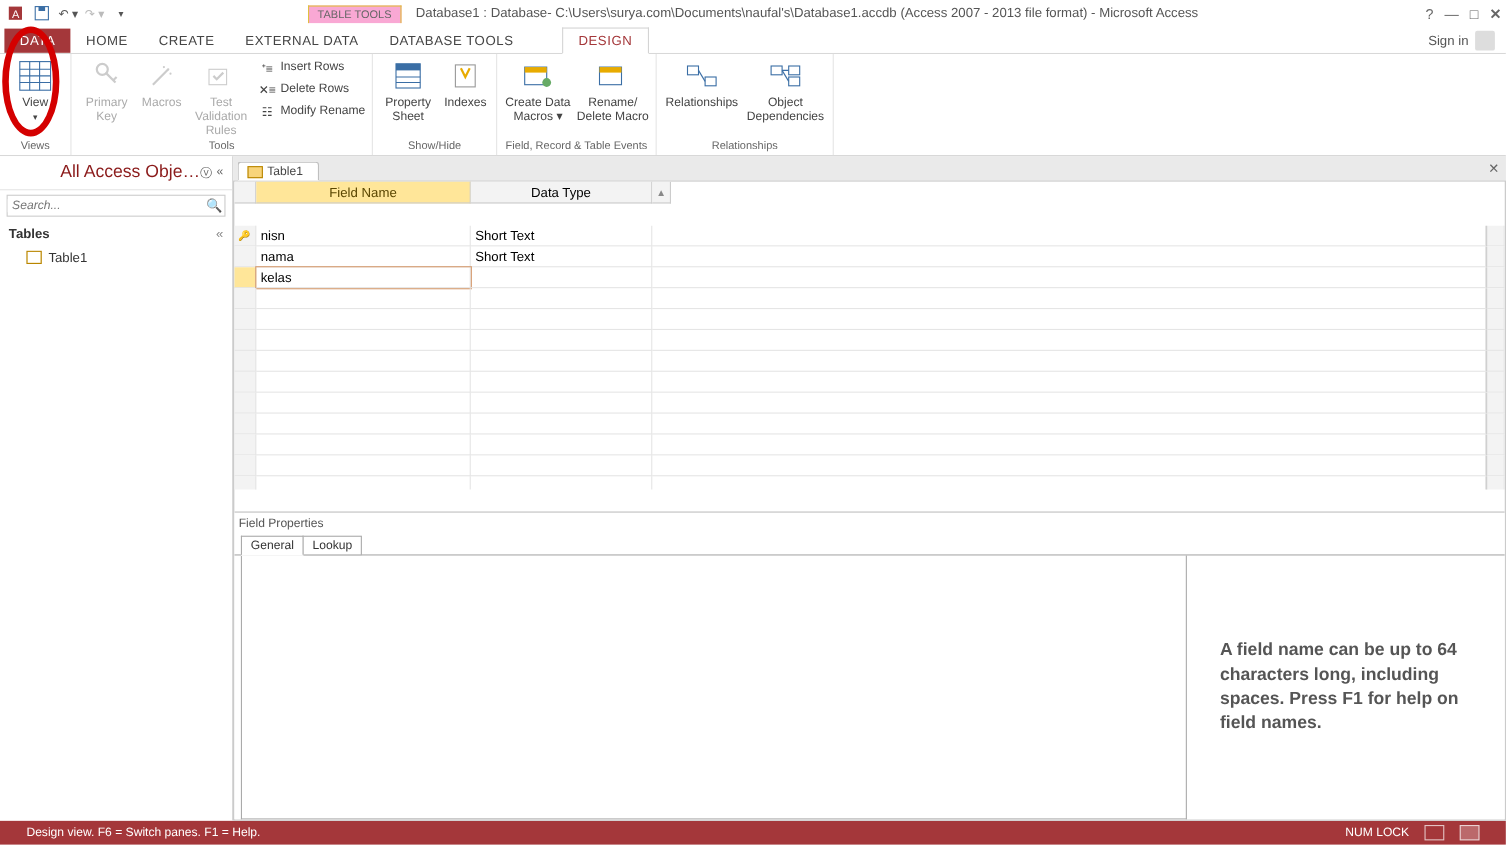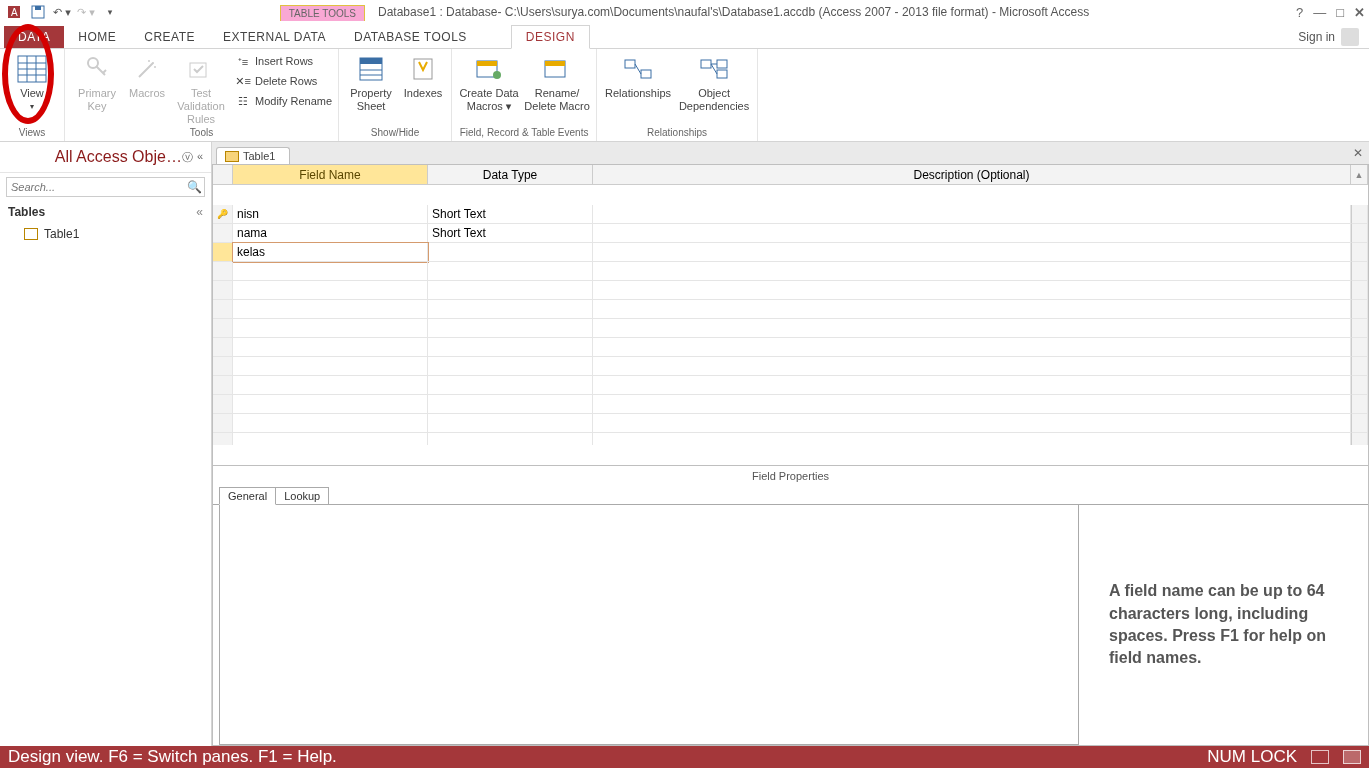--- a/index.html
+++ b/index.html
@@ -73,31 +73,31 @@
 .grow > div { border-right: 1px solid #e5e5e5; border-bottom: 1px solid #e5e5e5; display: flex; align-items: center; padding: 0 4px; }
 .gc-sel { width: 20px; background: #f3f3f3; justify-content: center; font-size: 9px; color: #b06000; padding: 0; }
 .gc-field { width: 195px; }
 .gc-type { width: 165px; }
 .gc-desc { flex: 1; }
 .gc-scroll { width: 17px; background: #f3f3f3; border-left: 1px solid #ccc; }
 .grow.editing .gc-field { outline: 1px solid #d59b6e; text-align: right; }
 .grow.sel .gc-sel { background: #ffe699; }
 
 .propsection { height: 280px; border-top: 1px solid #bfbfbf; background: #fff; display: flex; flex-direction: column; }
-.propsection .ptitle { text-align: center; font-size: 11px; color: #555; padding: 4px; }
+.propsection .ptitle { font-size: 11px; color: #555; padding: 4px; }
 .proptabs { display: flex; padding-left: 6px; }
 .proptab { border: 1px solid #aaa; background: #fff; font-size: 11px; padding: 2px 8px; color: #333; cursor: pointer; position: relative; top: 1px; }
 .proptab.active { border-bottom: 1px solid #fff; background: #fff; z-index: 2; }
 .proptab + .proptab { margin-left: -1px; }
 .propbody { flex: 1; display: flex; border-top: 1px solid #aaa; }
 .propgrid { width: 860px; border: 1px solid #aaa; border-top: none; margin-left: 6px; }
 .prophelp { flex: 1; display: flex; align-items: center; justify-content: center; padding: 0 30px; font-size: 16px; color: #555; text-align: left; line-height: 1.4; font-weight: bold; }
 
 
-.statusbar { height: 22px; background: #a4373a; color: #fff; display: flex; align-items: center; font-size: 17px; padding: 0 8px; justify-content: space-between; }
+.statusbar { height: 22px; background: #a4373a; color: #fff; display: flex; align-items: center; font-size: 11px; padding: 0 24px; justify-content: space-between; }
 .statusbar .right { display: flex; align-items: center; gap: 14px; }
 .statusbar .vbtn { width: 18px; height: 14px; border: 1px solid rgba(255,255,255,0.7); display: inline-block; cursor: pointer; }
 
 svg { display: block; }
 </style>
 </head>
 <body>
 
 <div class="titlebar">
   <div class="qat">
@@ -326,21 +326,20 @@
         <span>Table1</span>
       </div>
       <span class="closex">✕</span>
     </div>
 
     <div class="gridwrap">
       <div class="gridhead">
         <div class="gh-sel"></div>
         <div class="gh-field">Field Name</div>
         <div class="gh-type">Data Type</div>
-        <div class="gh-desc">Description (Optional)</div>
         <div class="gh-scroll" style="font-size:9px;color:#888">▲</div>
       </div>
       <div class="gridbody">
         <div class="gridrows" id="gridrows">
             <div class="grow">
               <div class="gc-sel">🔑</div>
               <div class="gc-field">nisn</div>
               <div class="gc-type">Short Text</div>
               <div class="gc-desc"></div>
               <div class="gc-scroll"></div>

